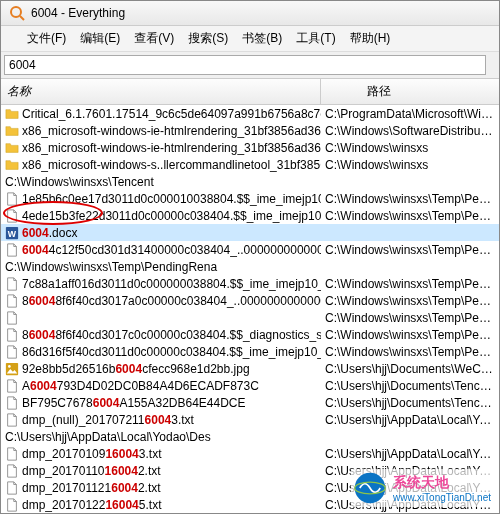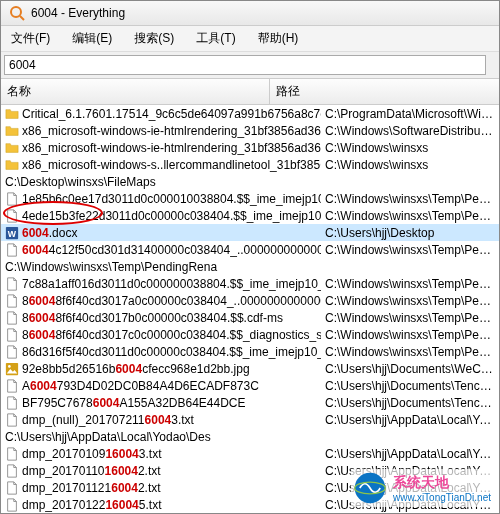--- a/index.html
+++ b/index.html
@@ -1,26 +1,26 @@
 <!DOCTYPE html>
 <html><head>
 <meta charset="utf-8">
 <style>
 * { margin: 0; padding: 0; box-sizing: border-box; }
 body { font-family: "Microsoft YaHei", SimSun, Arial, sans-serif; font-size: 12px; background: #fff; width: 500px; height: 514px; overflow: hidden; position: relative; border: 1px solid #888; }
 .titlebar { background: linear-gradient(#f8f8f8, #e8e8e8); border-bottom: 1px solid #ccc; padding: 4px 8px; display: flex; align-items: center; gap: 6px; }
 .titlebar .icon { width: 16px; height: 16px; }
 .titlebar .title { font-size: 12px; color: #000; }
-.menubar { display: flex; gap: 10px; padding: 2px 4px; border-bottom: 1px solid #ddd; background: #f4f4f4; }
+.menubar { display: flex; gap: 2px; padding: 2px 20px; border-bottom: 1px solid #ddd; background: #f4f4f4; }
 .menu-item { padding: 2px 6px; cursor: default; font-size: 12px; }
 .searchbar { padding: 3px; border-bottom: 1px solid #ccc; background: #f0f0f0; }
 .search-input { width: 98%; padding: 2px 4px; border: 1px solid #aaa; font-size: 12px; font-family: inherit; }
 .headers { display: flex; background: linear-gradient(#fdfdfd, #ececec); border-bottom: 1px solid #ccc; }
-.col-name { width: 269px; padding: 4px 6px; border-right: 1px solid #ccc; font-size: 12px; }
-.col-path { flex: 1; padding: 4px 6px; font-size: 12px; }
+.col-name { width: 320px; padding: 4px 6px; border-right: 1px solid #ccc; font-size: 12px; font-style: italic; }
+.col-path { flex: 1; padding: 4px 6px; font-size: 12px; margin-left: 40px; }
 .results { height: 420px; overflow: hidden; }
 .row { display: flex; align-items: center; height: 17px; white-space: nowrap; }
 .row.selected { background: #cce8ff; position: relative; }
 .row .cell-name { width: 320px; padding: 0 4px; display: flex; align-items: center; gap: 3px; overflow: hidden; text-overflow: ellipsis; }
 .row .cell-path { flex: 1; padding: 0 4px; overflow: hidden; text-overflow: ellipsis; }
 .file-icon { width: 14px; height: 14px; flex-shrink: 0; }
 .hl { color: #c00; font-weight: bold; }
 .circle-annot { position: absolute; left: 2px; top: 200px; width: 100px; height: 24px; border: 2px solid #d00; border-radius: 50%; pointer-events: none; z-index: 10; }
 .watermark { position: absolute; right: 6px; bottom: 6px; display: flex; align-items: center; gap: 6px; font-size: 11px; color: #0066aa; background: rgba(255,255,255,0.7); padding: 2px; }
 .wm-logo { width: 34px; height: 34px; }
@@ -36,21 +36,23 @@
   <svg class="icon" viewBox="0 0 16 16">
       <circle cx="7" cy="7" r="5" fill="none" stroke="#e67e22" stroke-width="2"></circle>
       <line x1="11" y1="11" x2="15" y2="15" stroke="#e67e22" stroke-width="2"></line>
     </svg>
   <span class="title">6004 - Everything</span>
 </div>
 
 <div class="menubar">
   <span class="menu-item">文件(F)</span>
   <span class="menu-item">编辑(E)</span>
+  <span class="menu-item">查看(V)</span>
   <span class="menu-item">搜索(S)</span>
+  <span class="menu-item">书签(B)</span>
   <span class="menu-item">工具(T)</span>
   <span class="menu-item">帮助(H)</span>
 </div>
 
 <div class="searchbar">
   <input class="search-input" value="6004" style="">
 </div>
 
 <div class="headers">
   <div class="col-name">名称</div>
@@ -88,21 +90,21 @@
     <div class="row">
       <div class="cell-name">
         <svg class="file-icon" viewBox="0 0 16 16">
           <path class="folder-svg" d="M1 3h5l1 2h8v8H1z"></path>
         </svg>
         <span>x86_microsoft-windows-s..llercommandlinetool_31bf3856ad...</span>
       </div>
       <div class="cell-path">C:\Windows\winsxs</div>
     </div>
     <div class="row">
-      <div class="cell-path">C:\Desktop\winsxs\FileMaps</div>
+      <div class="cell-path">C:\Windows\winsxs\Tencent</div>
     </div>
     <div class="row">
       <div class="cell-name">
         <svg class="file-icon" viewBox="0 0 16 16">
           <path class="file-svg" d="M3 1h7l3 3v11H3z"></path>
           <path d="M10 1v3h3" fill="none" stroke="#888"></path>
         </svg>
         <span>1e85b6c0ee17d3011d0c000010038804.$$_ime_imejp10_dict...</span>
       </div>
       <div class="cell-path">C:\Windows\winsxs\Temp\PendingRena</div>
@@ -118,21 +120,20 @@
       <div class="cell-path">C:\Windows\winsxs\Temp\PendingRena</div>
     </div>
     <div class="row selected">
       <div class="cell-name">
         <svg class="file-icon" viewBox="0 0 16 16">
           <rect class="word-svg" x="1" y="1" width="14" height="14" rx="1"></rect>
           <text x="8" y="12" text-anchor="middle" fill="#fff" font-size="10" font-weight="bold">W</text>
         </svg>
         <span><span class="hl">6004</span>.docx</span>
       </div>
-      <div class="cell-path">C:\Users\hjj\Desktop</div>
     </div>
     <div class="row">
       <div class="cell-name">
         <svg class="file-icon" viewBox="0 0 16 16">
           <path class="file-svg" d="M3 1h7l3 3v11H3z"></path>
           <path d="M10 1v3h3" fill="none" stroke="#888"></path>
         </svg>
         <span><span class="hl">6004</span>4c12f50cd301d31400000c038404_..0000000000000000...</span>
       </div>
       <div class="cell-path">C:\Windows\winsxs\Temp\PendingRena</div>
@@ -159,21 +160,20 @@
         <span>8<span class="hl">6004</span>8f6f40cd3017a0c00000c038404_..0000000000000000_...</span>
       </div>
       <div class="cell-path">C:\Windows\winsxs\Temp\PendingRena</div>
     </div>
     <div class="row">
       <div class="cell-name">
         <svg class="file-icon" viewBox="0 0 16 16">
           <path class="file-svg" d="M3 1h7l3 3v11H3z"></path>
           <path d="M10 1v3h3" fill="none" stroke="#888"></path>
         </svg>
-        <span>8<span class="hl">6004</span>8f6f40cd3017b0c00000c038404.$$.cdf-ms</span>
       </div>
       <div class="cell-path">C:\Windows\winsxs\Temp\PendingRena</div>
     </div>
     <div class="row">
       <div class="cell-name">
         <svg class="file-icon" viewBox="0 0 16 16">
           <path class="file-svg" d="M3 1h7l3 3v11H3z"></path>
           <path d="M10 1v3h3" fill="none" stroke="#888"></path>
         </svg>
         <span>8<span class="hl">6004</span>8f6f40cd3017c0c00000c038404.$$_diagnostics_syste...</span>

